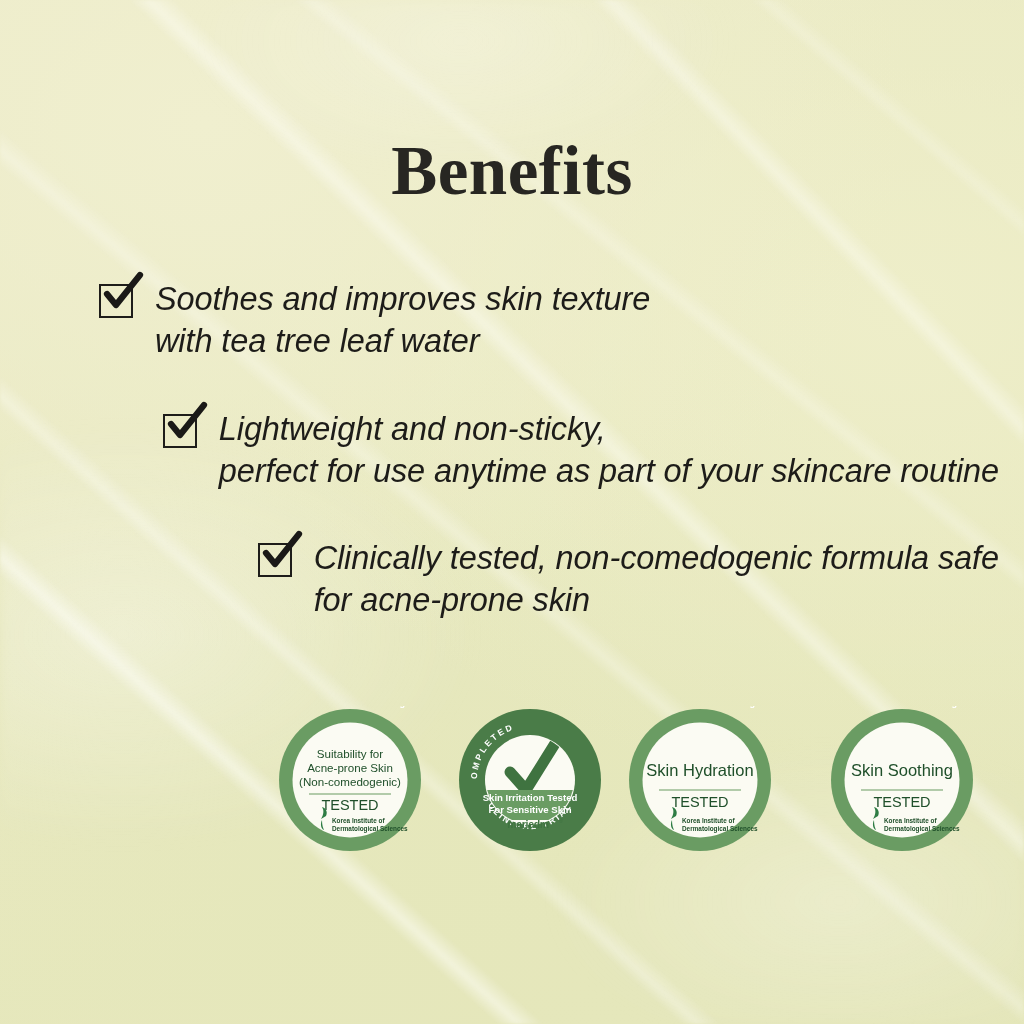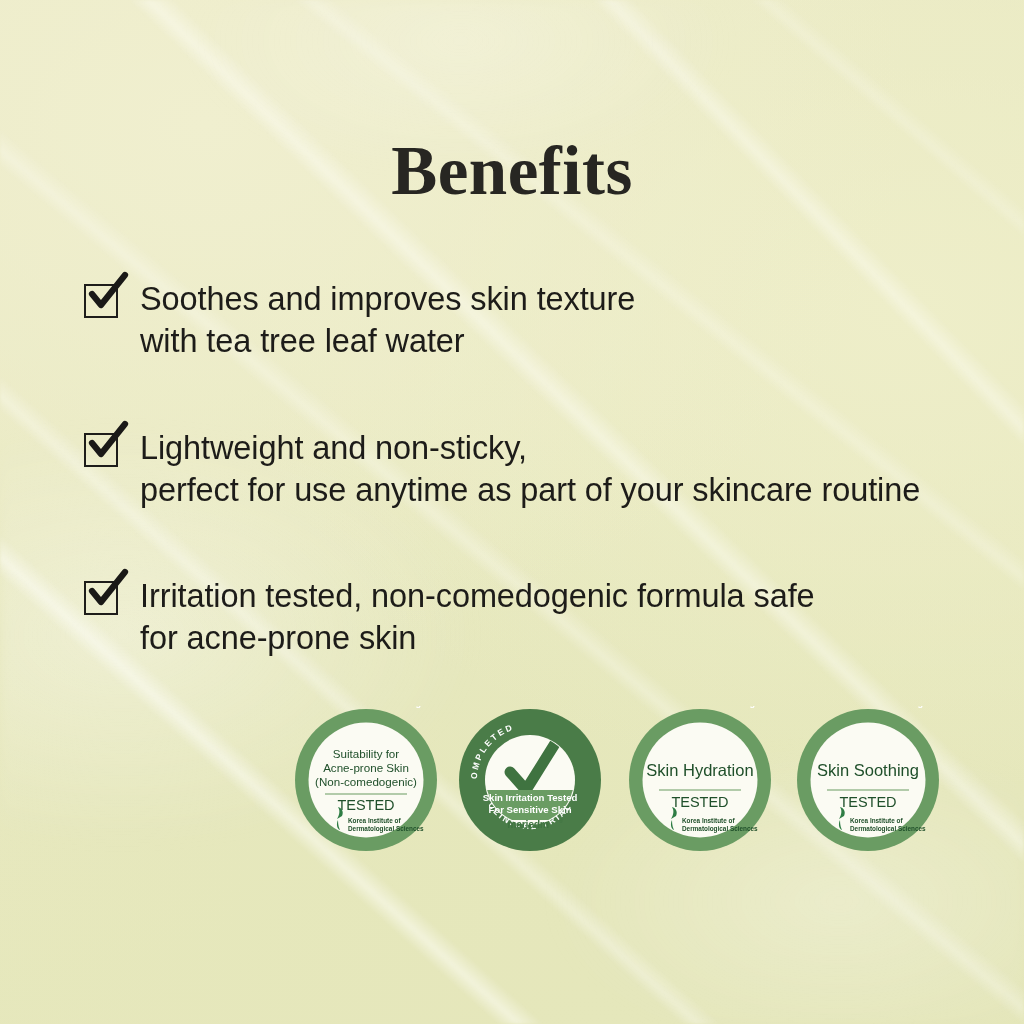--- a/index.html
+++ b/index.html
@@ -51,23 +51,23 @@
     position:absolute; top:132px; left:0; width:1024px;
     text-align:center;
     font-family:"Liberation Serif", serif;
     font-weight:bold;
     font-size:69px;
     letter-spacing:.5px;
     color:#272622;
   }
 
   
-  .benefits{ position:absolute; left:84px; top:278px; width:900px; }
+  .benefits{ position:absolute; left:99px; top:278px; width:900px;font-style:italic; }
   .benefit{ position:relative; display:flex; align-items:flex-start; }
-  .benefit + .benefit{ margin-top:64px; }
+  .benefit + .benefit{ margin-top:45px;justify-content:flex-end; }
 
   .checkbox{
     position:relative;
     width:34px; height:34px;
     flex:0 0 34px;
     border:2.5px solid #1e1d1a;
     margin-top:6px;
   }
   .checkbox svg{
     position:absolute;
@@ -93,24 +93,24 @@
   
   .vegan{ position:absolute; left:78px; top:12px; width:190px; height:140px; }
   .vegan svg{ width:100%; height:100%; }
 
   
   .badge{
     position:absolute; top:0;
     width:148px; height:148px;
     border-radius:50%;
   }
-  .badge-1{ left:292px;text-align:center; }
+  .badge-1{ left:276px;text-align:center; }
   .badge-2{ left:456px; }
   .badge-3{ left:626px;text-decoration:underline; }
-  .badge-4{ left:794px; }
+  .badge-4{ left:828px; }
 
   .badge svg{ width:100%; height:100%; display:block; }
 </style>
 </head>
 <body>
 
 <div id="page">
 
   <div class="bg-layer bg-base"></div>
   <div class="bg-layer bg-streaks"></div>
@@ -139,21 +139,21 @@
       <span class="benefit-text">Lightweight and non-sticky,
 perfect for use anytime as part of your skincare routine</span>
     </div>
 
     <div class="benefit">
       <span class="checkbox">
         <svg viewBox="0 0 44 44" aria-hidden="true">
           <path d="M7 21 L16 32 L40 2" fill="none" stroke="#1a1917" stroke-width="6.2" stroke-linecap="round" stroke-linejoin="round"></path>
         </svg>
       </span>
-      <span class="benefit-text">Irritation tested, non-comedogenic formula safe
+      <span class="benefit-text">Clinically tested, non-comedogenic formula safe
 for acne-prone skin</span>
     </div>
 
   </div>
 
   <div class="logo-row">
 
 
     <div class="badge badge-1">
       <svg viewBox="0 0 148 148" aria-hidden="true">

